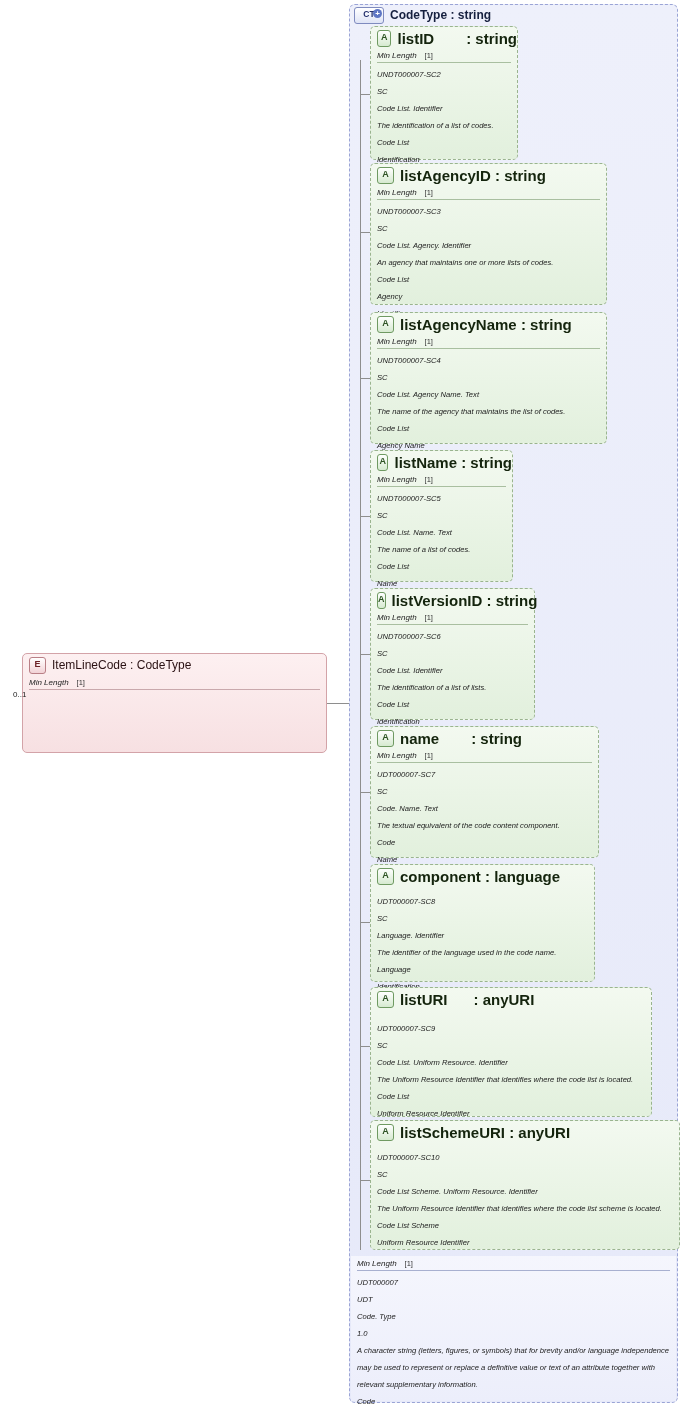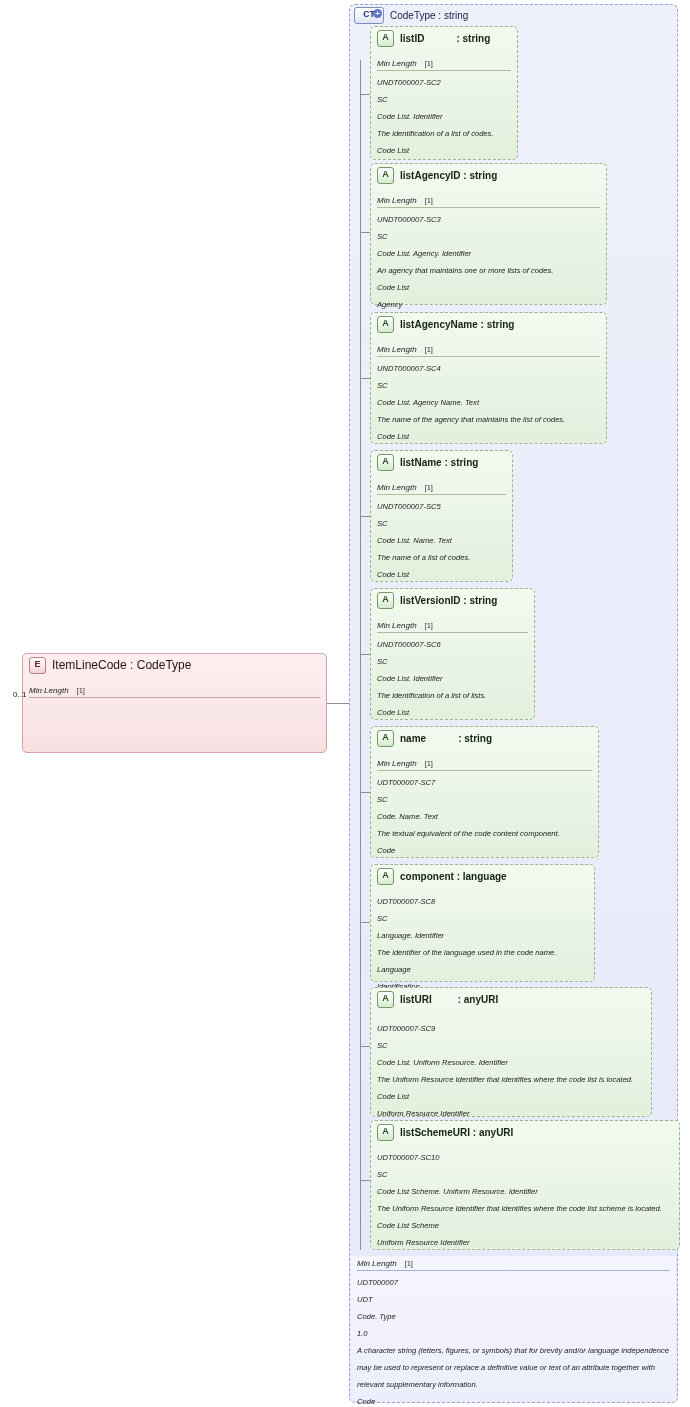--- a/index.html
+++ b/index.html
@@ -22,40 +22,40 @@
   .ct-badge{
     width:28px;height:15px;border:1px solid #7f8bbf;border-radius:3px;
     background:linear-gradient(to bottom,#ffffff,#dfe4f6);
     font-size:8.5px;line-height:13px;text-align:center;color:#23306b;font-weight:bold;
     position:relative;
   }
   .ct-badge .plus{
     position:absolute;right:1px;top:1px;width:9px;height:9px;border-radius:50%;
     background:#5e76c4;color:#fff;font-size:8px;line-height:9px;text-align:center;font-weight:bold;
   }
-  .ct-title{font-size:10px;font-weight:normal;color:#16203f;}
+  .ct-title{font-size:12px;font-weight:bold;color:#16203f;}
 
   
   .attr{
     position:absolute;border:1px dashed #9ab48f;border-radius:5px;
     background:linear-gradient(to bottom,#f3f9f0,#e2f0dd);
     box-sizing:border-box;
   }
   .attr-head{
     position:relative;height:22px;display:flex;align-items:center;gap:6px;
     padding-left:6px;box-sizing:border-box;
   }
   .attr-badge{
     width:15px;height:15px;border:1px solid #6f9a62;border-radius:3px;
     background:linear-gradient(to bottom,#ffffff,#d6ead0);
     font-size:9px;line-height:13px;text-align:center;color:#2c5222;font-weight:bold;
   }
-  .attr-name{font-size:10px;font-weight:bold;color:#14240d;white-space:pre;}
+  .attr-name{font-size:15px;font-weight:bold;color:#14240d;white-space:pre;}
   .minlen{
-    margin:10px 6px 0 6px;padding-bottom:2px;border-bottom:1px solid #a9bfa0;
+    margin:2px 6px 0 6px;padding-bottom:2px;border-bottom:1px solid #a9bfa0;
     font-size:8px;font-style:italic;color:#222;display:flex;gap:8px;
   }
   .minlen .card{font-style:normal;font-size:7.5px;color:#333;}
   .doclines{
     margin:3px 6px 0 6px;font-size:7.6px;font-style:italic;color:#1b1b1b;line-height:17px;
     white-space:pre-wrap;
   }
 
   
   .elem{

